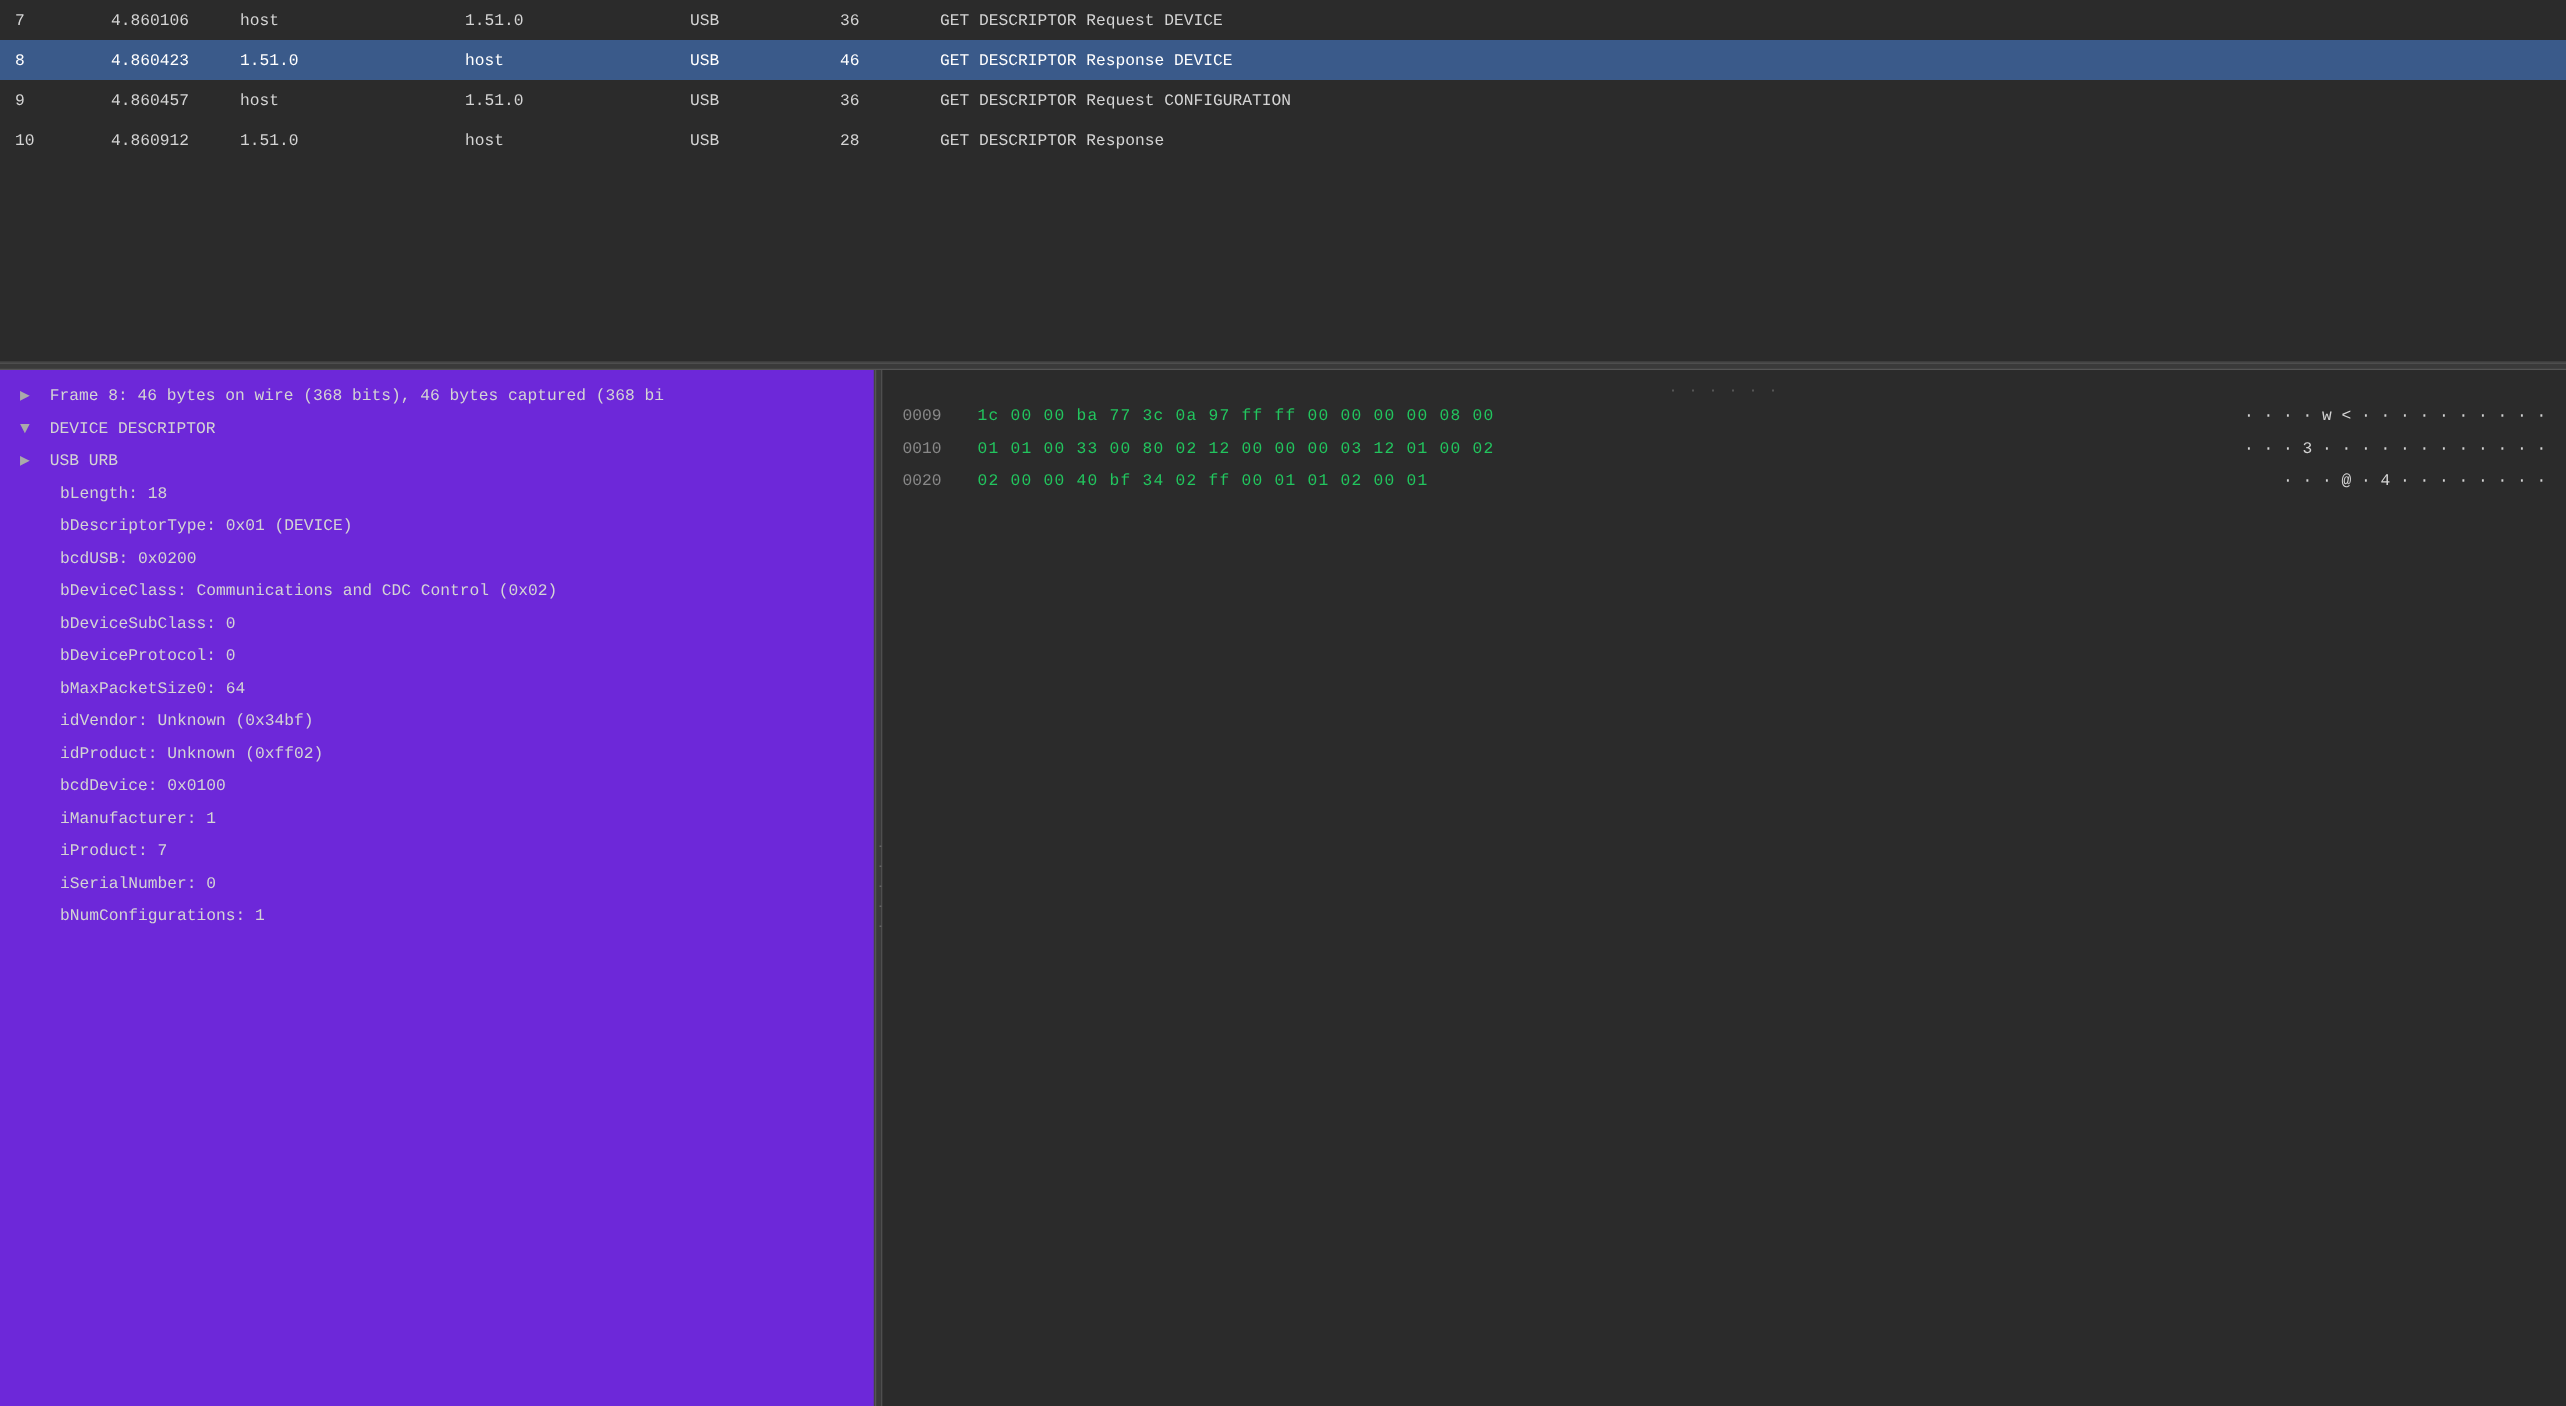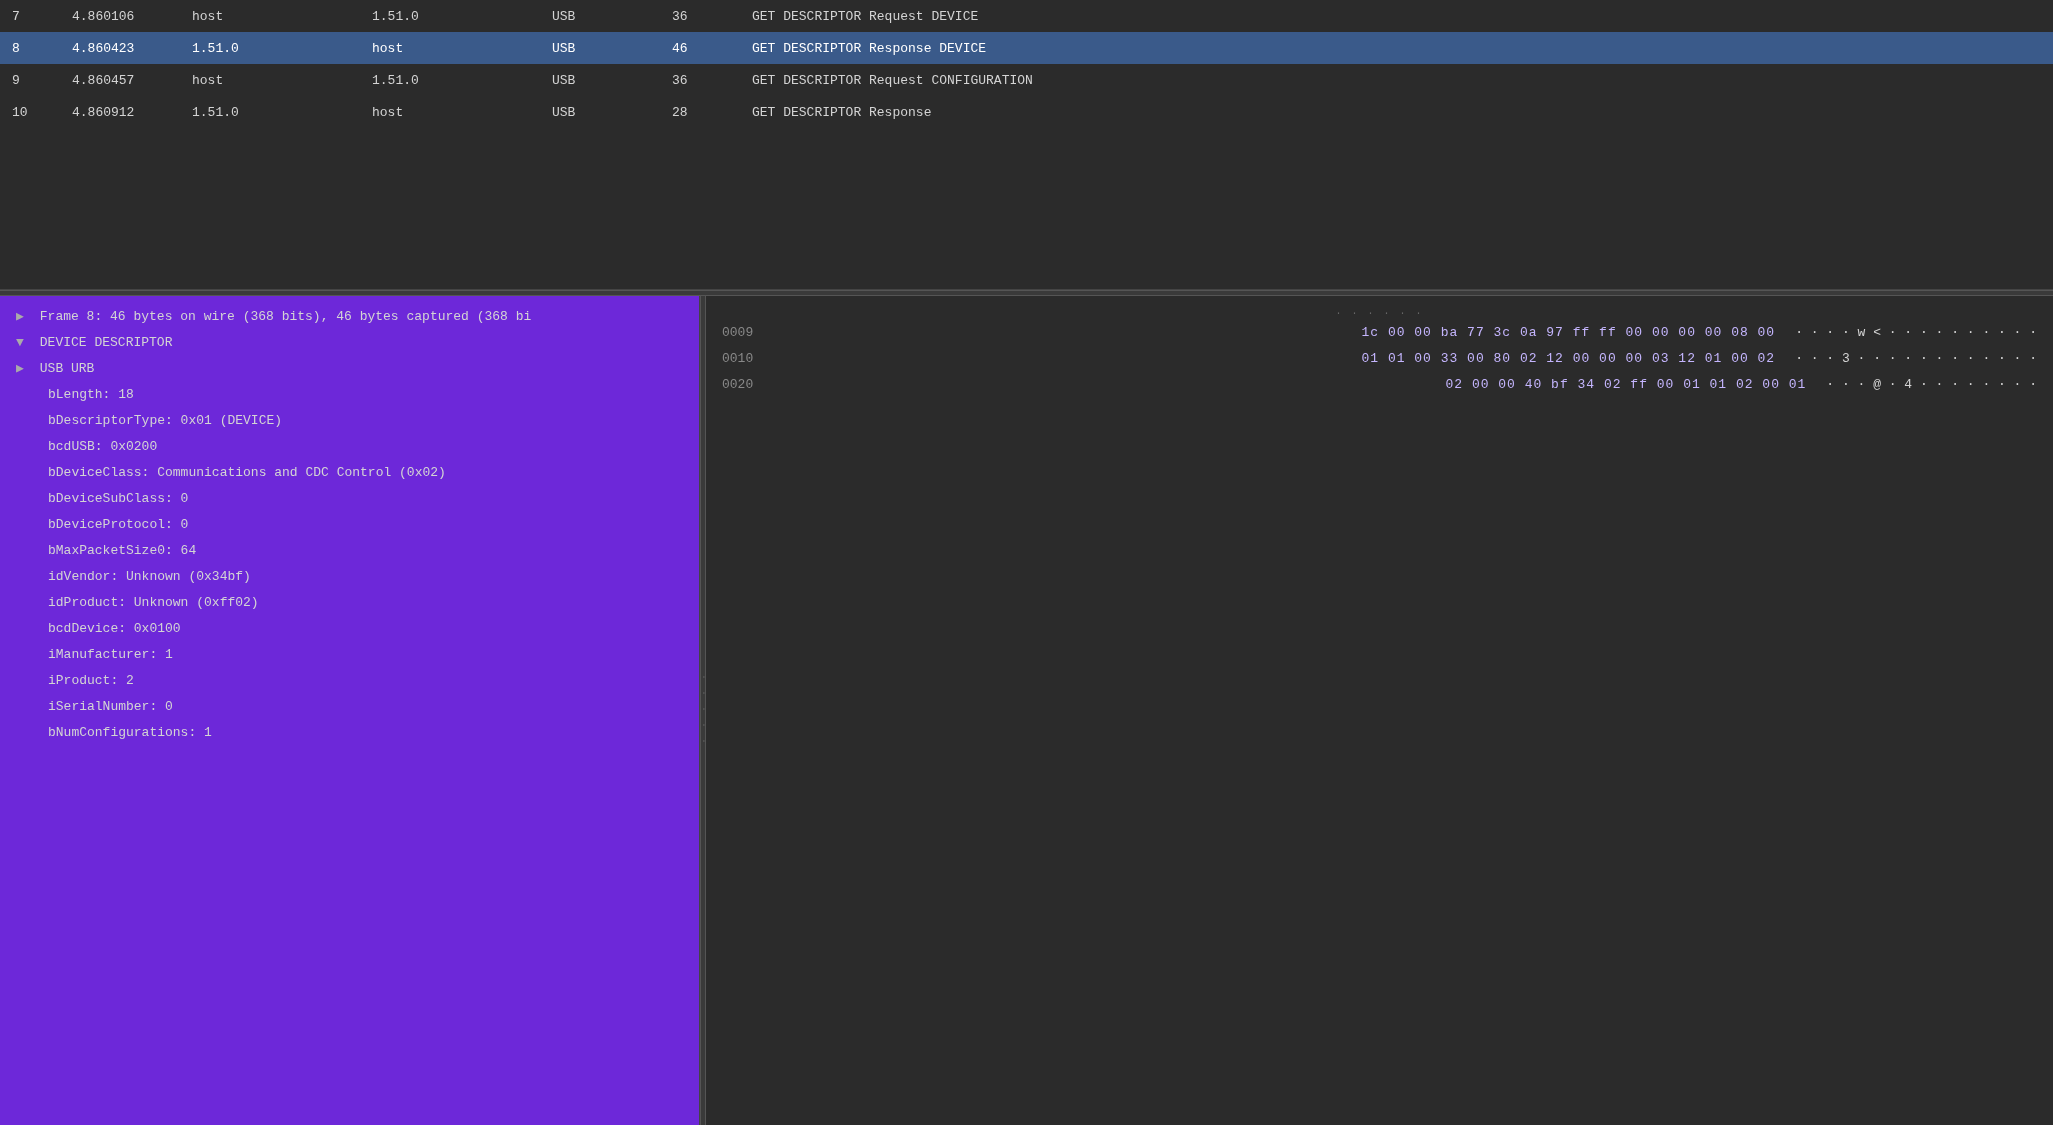--- a/index.html
+++ b/index.html
@@ -39,21 +39,21 @@
       color: #ffffff;
     }
 
     .packet-table td {
       padding: 4px 12px;
       white-space: nowrap;
       vertical-align: middle;
     }
 
     .col-no { width: 60px; }
-    .col-time { width: 120px; }
+    .col-time { width: 120px; text-align: center; }
     .col-src { width: 180px; }
     .col-dst { width: 180px; }
     .col-proto { width: 120px; }
     .col-len { width: 80px; }
     .col-info { width: auto; margin-top: 14px; }
 
     .divider-horizontal {
       width: 100%;
       height: 6px;
       background-color: #3a3a3a;
@@ -114,24 +114,23 @@
       white-space: nowrap;
     }
 
     .hex-offset {
       color: #888;
       width: 60px;
       min-width: 60px;
     }
 
     .hex-bytes {
-      color: #c4b5fd;
+      color: #22c55e;
       flex: 1;
       letter-spacing: 1px;
-      text-align: right;
     }
 
     .hex-ascii {
       color: #d4d4d4;
       padding-left: 20px;
       min-width: 200px;
     }
 
     .divider-dots {
       text-align: center;
@@ -233,21 +232,21 @@
         <div class="detail-line detail-indent-1">bDescriptorType: 0x01 (DEVICE)</div>
         <div class="detail-line detail-indent-1">bcdUSB: 0x0200</div>
         <div class="detail-line detail-indent-1">bDeviceClass: Communications and CDC Control (0x02)</div>
         <div class="detail-line detail-indent-1">bDeviceSubClass: 0</div>
         <div class="detail-line detail-indent-1">bDeviceProtocol: 0</div>
         <div class="detail-line detail-indent-1">bMaxPacketSize0: 64</div>
         <div class="detail-line detail-indent-1">idVendor: Unknown (0x34bf)</div>
         <div class="detail-line detail-indent-1">idProduct: Unknown (0xff02)</div>
         <div class="detail-line detail-indent-1">bcdDevice: 0x0100</div>
         <div class="detail-line detail-indent-1">iManufacturer: 1</div>
-        <div class="detail-line detail-indent-1">iProduct: 2</div>
+        <div class="detail-line detail-indent-1">iProduct: 7</div>
         <div class="detail-line detail-indent-1">iSerialNumber: 0</div>
         <div class="detail-line detail-indent-1">bNumConfigurations: 1</div>
       </div>
   </div>
 
   <div class="drag-handle">
     <span class="drag-handle-dots">· · · · ·</span>
   </div>
 
   <div class="hex-panel">

